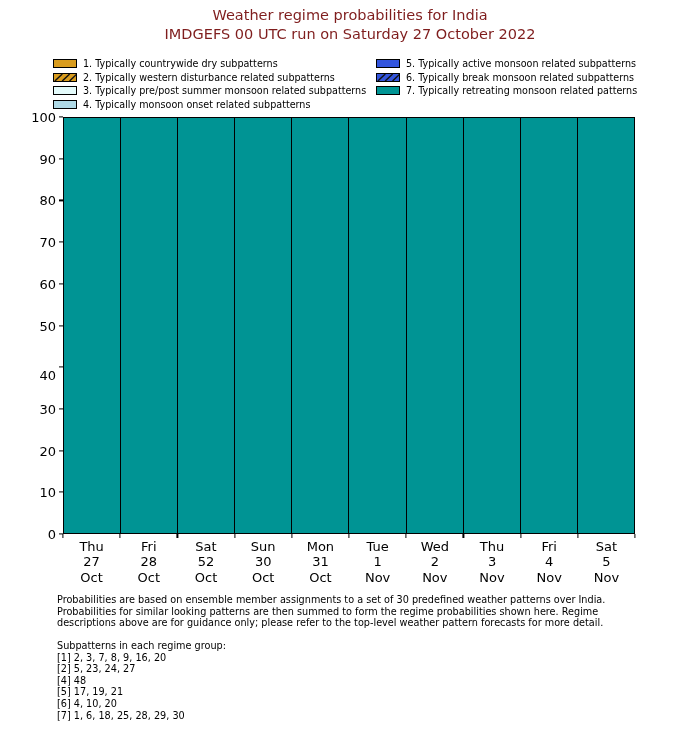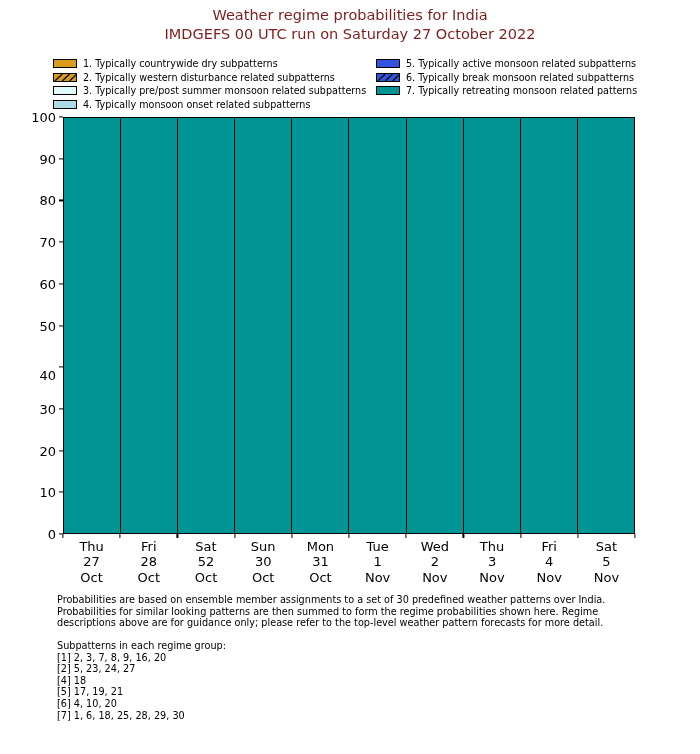--- a/index.html
+++ b/index.html
@@ -353,17 +353,17 @@
 <div class="footnote">
   <p>Probabilities are based on ensemble member assignments to a set of 30 predefined weather patterns over India.</p>
   <p>Probabilities for similar looking patterns are then summed to form the regime probabilities shown here. Regime</p>
   <p>descriptions above are for guidance only; please refer to the top-level weather pattern forecasts for more detail.</p>
 </div>
 
 <div class="subpatterns">
   <p>Subpatterns in each regime group:</p>
 <p>[1] 2, 3, 7, 8, 9, 16, 20</p>
     <p>[2] 5, 23, 24, 27</p>
-    <p>[4] 18</p>
+    <p>[4] 48</p>
     <p>[5] 17, 19, 21</p>
     <p>[6] 4, 10, 20</p>
     <p>[7] 1, 6, 18, 25, 28, 29, 30</p>
   </div>
 
 </body></html>

